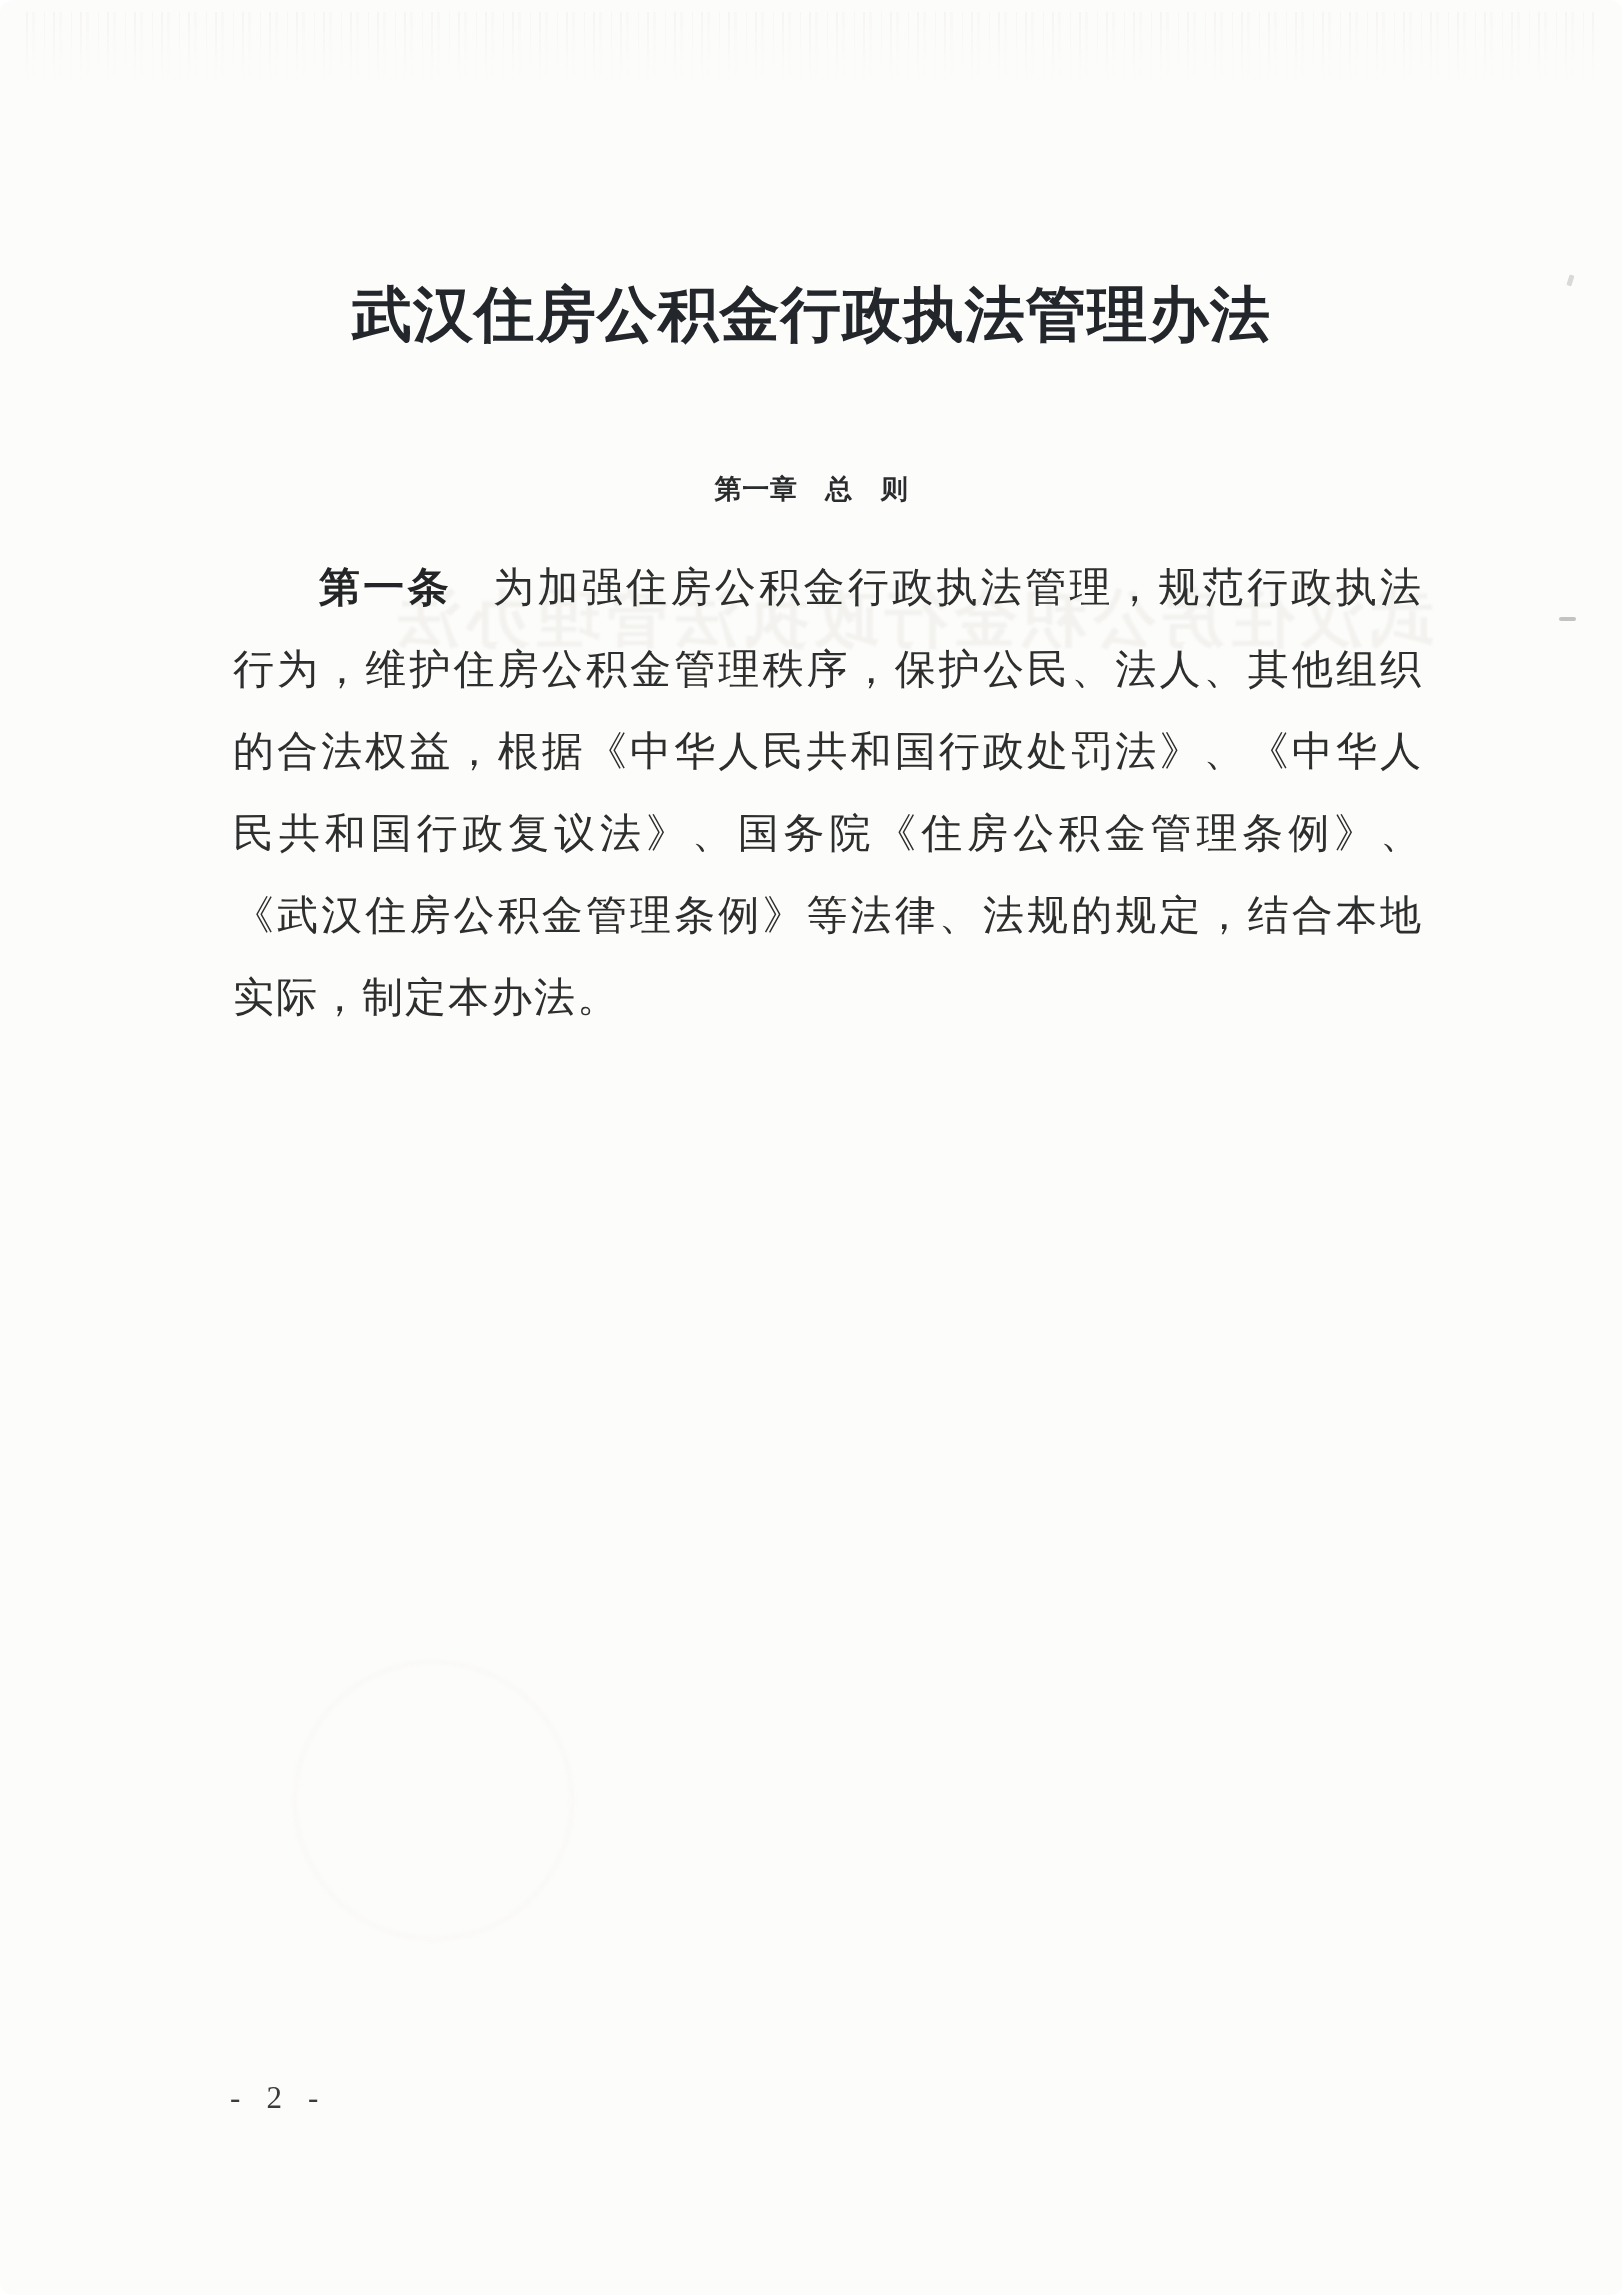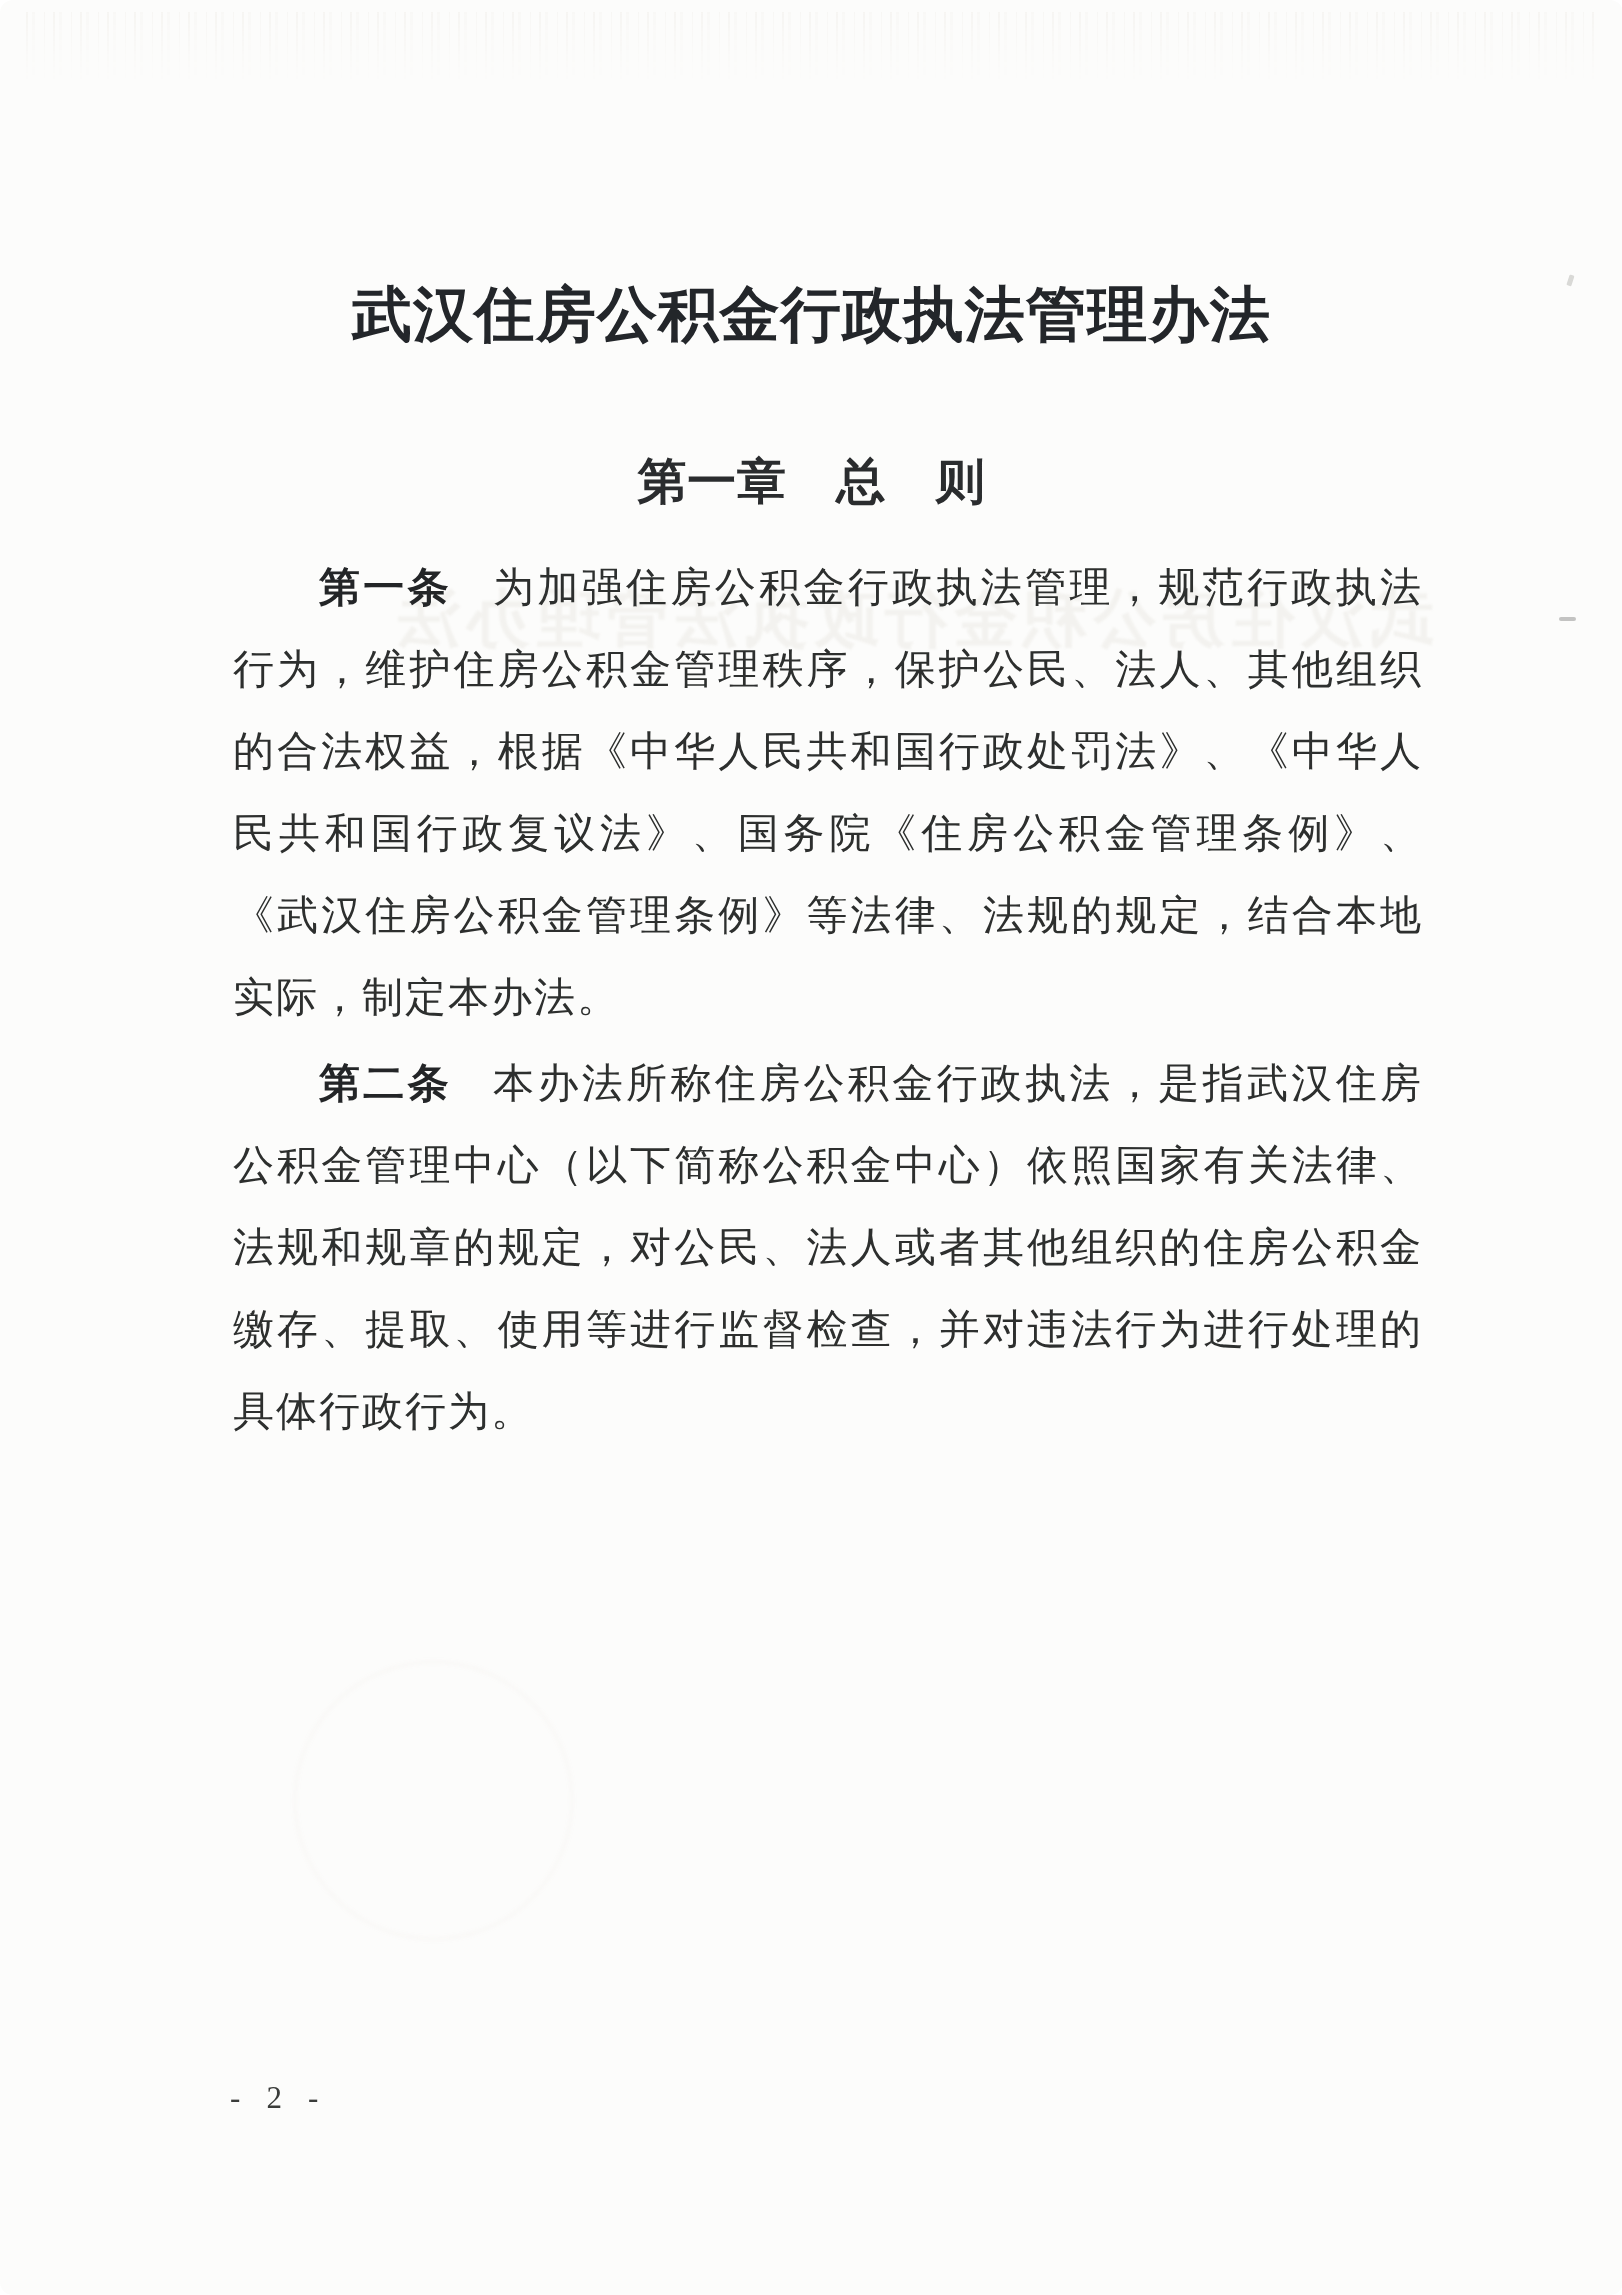--- a/index.html
+++ b/index.html
@@ -59,24 +59,24 @@
     filter: blur(1.3px);
     pointer-events: none;
     white-space: nowrap;
   }
   .chapter-heading {
     position: absolute;
     top: 458px; left: 0; right: 0;
     text-align: center;
     font-family: "Liberation Sans", "DejaVu Sans", sans-serif;
     font-weight: 700;
-    font-size: 49px;
+    font-size: 27px;
     line-height: 47px;
     color: #2a2c2e;
-    margin: 0;
+    margin: 8px;
     letter-spacing: 0.7px;
   }
   .body-block {
     position: absolute;
     top: 542px;
     left: 229px;
     width: 1198px;
   }
   .body-block p {
     margin: 4px;
@@ -145,21 +145,18 @@
   <div class="artifact-dash"></div>
 
   <h1 class="doc-title">武汉住房公积金行政执法管理办法</h1>
 
   <h2 class="chapter-heading">第一章　总　则</h2>
 
   <div class="body-block">
     <p>
       <span class="art-num">第一条</span><span>为加强住房公积金行政执法管理，规范行政执法行为，维护住房公积金管理秩序，保护公民、法人、其他组织的合法权益，根据《中华人民共和国行政处罚法》、《中华人民共和国行政复议法》、国务院《住房公积金管理条例》、《武汉住房公积金管理条例》等法律、法规的规定，结合本地实际，制定本办法。</span>
     </p>
-    <p>
-      <span class="art-num">第二条</span><span>本办法所称住房公积金行政执法，是指武汉住房公积金管理中心（以下简称公积金中心）依照国家有关法律、法规和规章的规定，对公民、法人或者其他组织的住房公积金缴存、提取、使用等进行监督检查，并对违法行为进行处理的具体行政行为。</span>
-    </p>
   </div>
 
   <div class="page-number">- 2 -</div>
 
 </div>
 
 
 </body></html>

